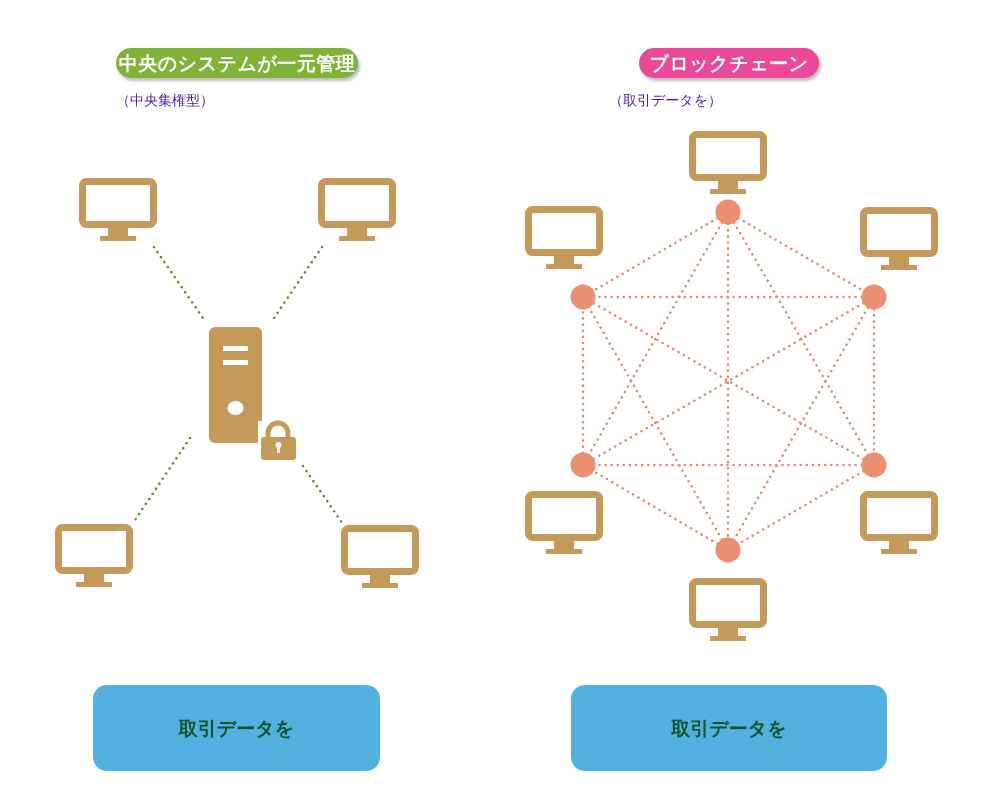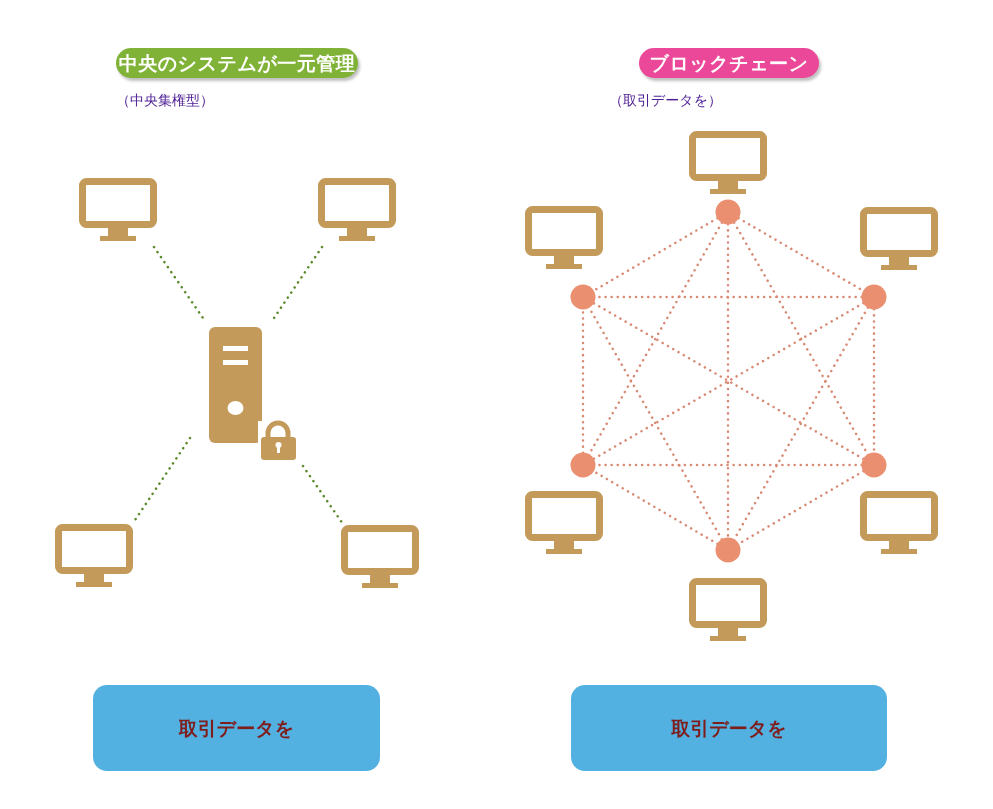--- a/index.html
+++ b/index.html
@@ -2,21 +2,21 @@
 <html><head>
 <meta charset="utf-8">
 <style>
   html, body { margin: 0; padding: 0; background: #ffffff; }
   body { width: 993px; height: 809px; position: relative; overflow: hidden;
          font-family: "DejaVu Sans", sans-serif; }
   .pill { position: absolute; height: 30px; border-radius: 15px; color: #ffffff;
           font-weight: bold; font-size: 19px; line-height: 30px; text-align: center;
           box-shadow: 2px 3px 3px rgba(0,0,0,0.25); letter-spacing: 0.5px; }
   .sub { position: absolute; font-size: 14px; color: #4c1d95; line-height: 24px; }
-  .box { position: absolute; border-radius: 14px; color: #7f1d1d; font-weight: bold;
+  .box { position: absolute; border-radius: 14px; color: #14532d; font-weight: bold;
          font-size: 19px; line-height: 30px; text-align: center; display: flex;
          flex-direction: row; justify-content: center; align-items: center; }
   svg#diagram { position: absolute; left: 0; top: 0; }
 </style>
 </head>
 <body>
 
 <div class="pill" style="left: 116px; top: 48px; width: 242px; background: rgb(127, 178, 54);">中央のシステムが一元管理</div>
 <div class="sub" style="left:116px; top:88px; width:242px;">（中央集権型）</div>
 

